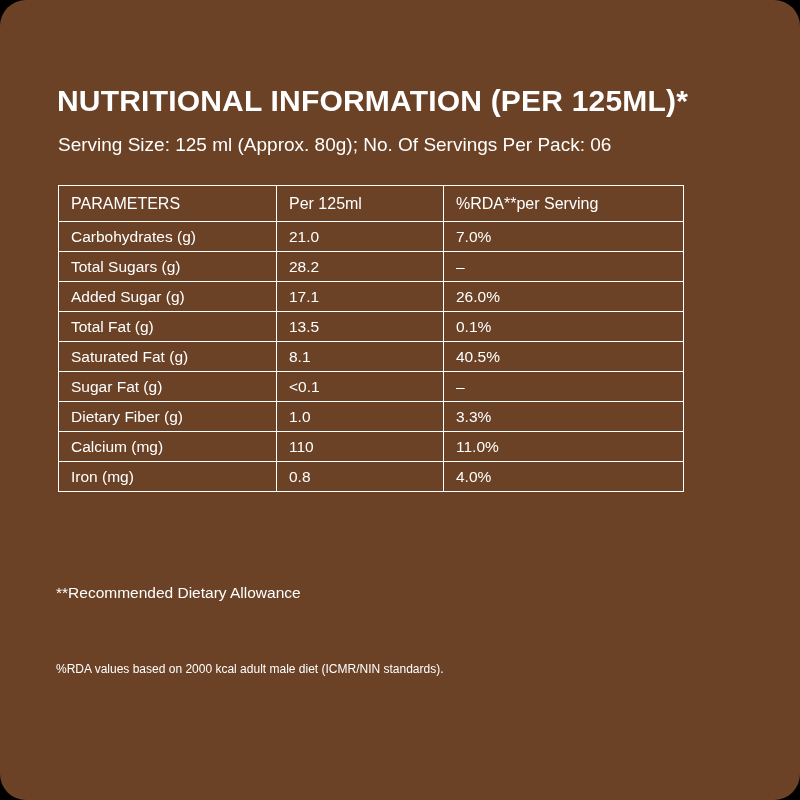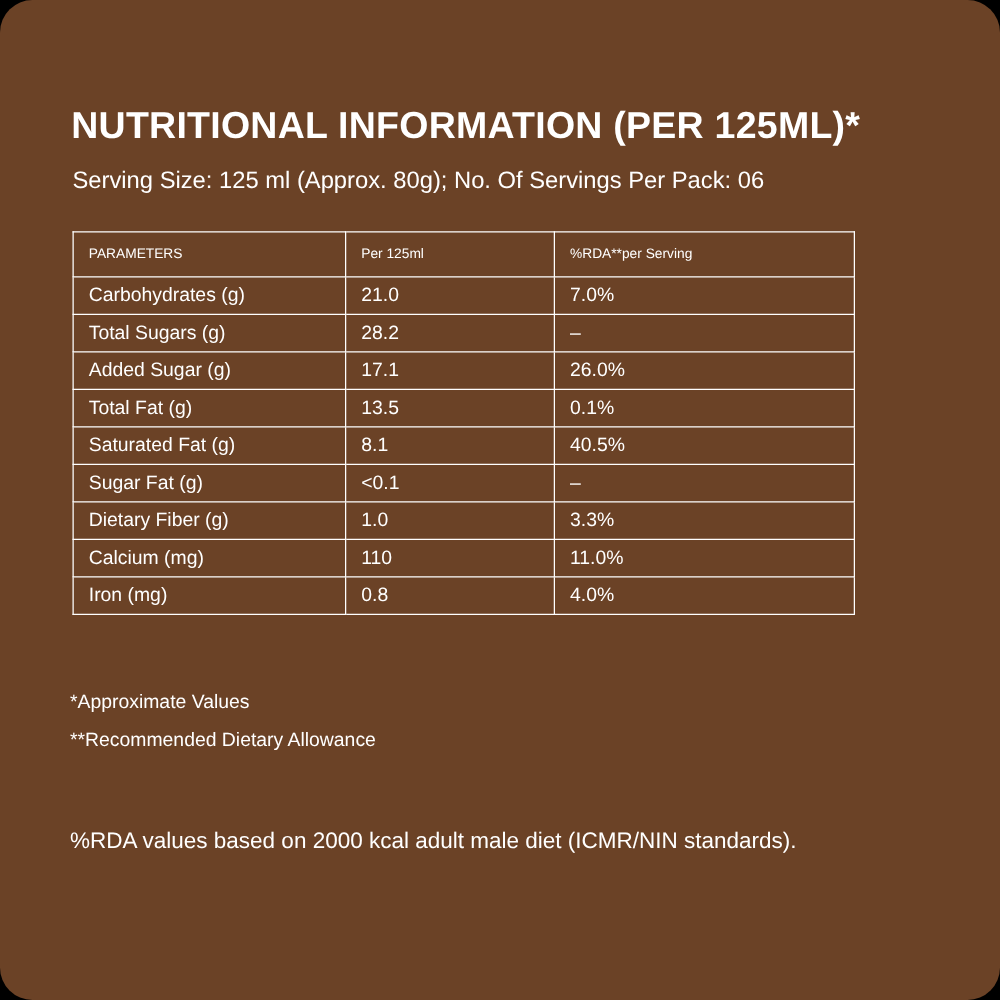--- a/index.html
+++ b/index.html
@@ -55,41 +55,41 @@
     text-align: left;
     padding: 4px 0 4px 12px;
     font-size: 15.5px;
     font-weight: normal;
     height: 21px;
     line-height: 21px;
     color: #FFFFFF;
     box-sizing: border-box;
   }
   table.nutri th {
-    font-size: 11px;
+    font-size: 16px;
     height: 27px;
     line-height: 27px;
   }
   col.c1 { width: 218px; }
   col.c2 { width: 167px; }
   col.c3 { width: 240px; }
 
   .note {
     position: absolute;
     left: 56px;
     font-size: 15.5px;
     white-space: nowrap;
   }
   .note1 { top: 553px; }
   .note2 { top: 584px; }
   .footnote {
     position: absolute;
     left: 56px;
     top: 662px;
-    font-size: 18px;
+    font-size: 12px;
     white-space: nowrap;
   }
 </style>
 </head>
 <body>
 
 <div class="panel">
 
   <div class="title">NUTRITIONAL INFORMATION (PER 125ML)*</div>
 
@@ -150,18 +150,17 @@
         <td>11.0%</td>
       </tr>
       <tr>
         <td>Iron (mg)</td>
         <td>0.8</td>
         <td>4.0%</td>
       </tr>
     </tbody>
   </table>
 
-  <div class="note note1">*Approximate Values</div>
   <div class="note note2">**Recommended Dietary Allowance</div>
 
   <div class="footnote">%RDA values based on 2000 kcal adult male diet (ICMR/NIN standards).</div>
 
 </div>
 
 </body></html>

